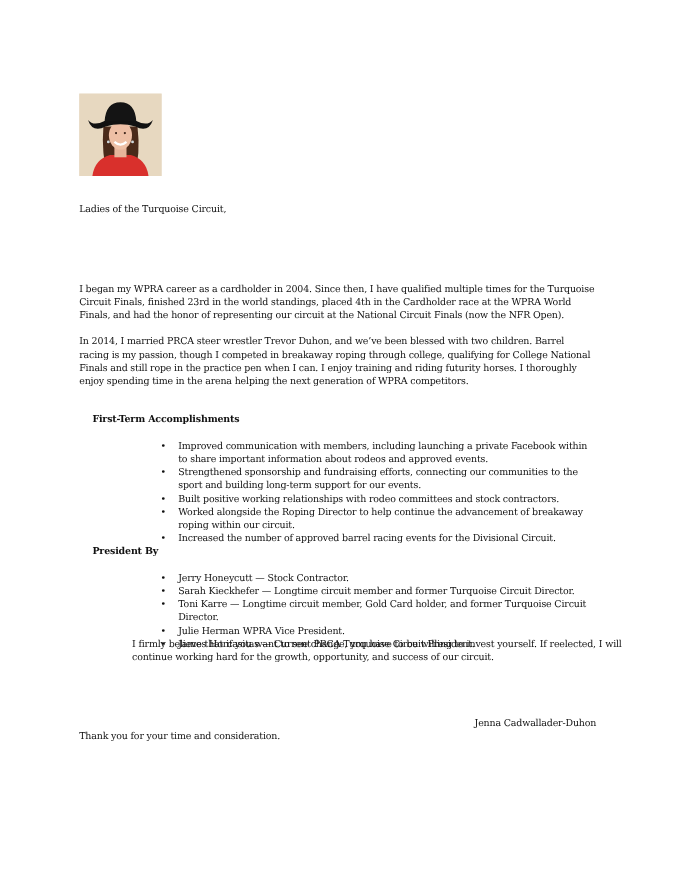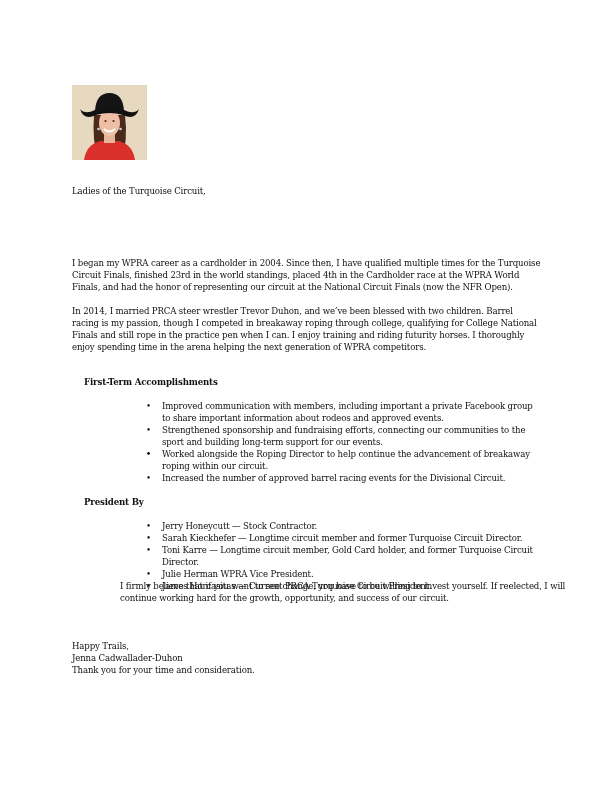--- a/index.html
+++ b/index.html
@@ -50,39 +50,38 @@
   <p class="text p" style="top:185px;">Ladies of the Turquoise Circuit,</p>
 
 
   <p class="text p" style="top:257px;">I began my WPRA career as a cardholder in 2004. Since then, I have qualified multiple times for the Turquoise Circuit Finals, finished 23rd in the world standings, placed 4th in the Cardholder race at the WPRA World Finals, and had the honor of representing our circuit at the National Circuit Finals (now the NFR Open).</p>
 
   <p class="text p" style="top:305px;">In 2014, I married PRCA steer wrestler Trevor Duhon, and we’ve been blessed with two children. Barrel racing is my passion, though I competed in breakaway roping through college, qualifying for College National Finals and still rope in the practice pen when I can. I enjoy training and riding futurity horses. I thoroughly enjoy spending time in the arena helping the next generation of WPRA competitors.</p>
 
   <div class="text" style="top:364px;">
     <p class="h">First-Term Accomplishments</p>
     <ul class="blist">
-      <li><span class="bullet">•</span><span>Improved communication with members, including important a private Facebook group to share important information about rodeos and approved events.</span></li>
+      <li><span class="bullet">•</span><span>Improved communication with members, including launching a private Facebook within to share important information about rodeos and approved events.</span></li>
       <li><span class="bullet">•</span><span>Strengthened sponsorship and fundraising efforts, connecting our communities to the sport and building long-term support for our events.</span></li>
-      <li><span class="bullet">•</span></li>
+      <li><span class="bullet">•</span><span>Built positive working relationships with rodeo committees and stock contractors.</span></li>
       <li><span class="bullet">•</span><span>Worked alongside the Roping Director to help continue the advancement of breakaway roping within our circuit.</span></li>
       <li><span class="bullet">•</span><span>Increased the number of approved barrel racing events for the Divisional Circuit.</span></li>
     </ul>
   </div>
 
   <div class="text" style="top:484px;">
     <p class="h">President By</p>
     <ul class="blist">
       <li><span class="bullet">•</span><span>Jerry Honeycutt — Stock Contractor.</span></li>
       <li><span class="bullet">•</span><span>Sarah Kieckhefer — Longtime circuit member and former Turquoise Circuit Director.</span></li>
       <li><span class="bullet">•</span><span>Toni Karre — Longtime circuit member, Gold Card holder, and former Turquoise Circuit Director.</span></li>
       <li><span class="bullet">•</span><span>Julie Herman WPRA Vice President.</span></li>
       <li><span class="bullet">•</span><span>James Horcasitas — Current PRCA Turquoise Circuit President.</span></li>
     </ul>
   </div>
 
   <p class="text p" style="top:580px;margin-left:48px;">I firmly believe that if you want to see change, you have to be willing to invest yourself. If reelected, I will continue working hard for the growth, opportunity, and success of our circuit.</p>
 
   <p class="text p" style="top:616px;margin-top:48px;">Thank you for your time and consideration.</p>
 
-  <p class="text p" style="top:640px;">Happy Trails,</p>
-  <p class="text p" style="top:652px;">Jenna Cadwallader-Duhon</p>
+  <p class="text p" style="top:652px;text-align:right;">Jenna Cadwallader-Duhon</p>
 
 </div>
 
 </body></html>

